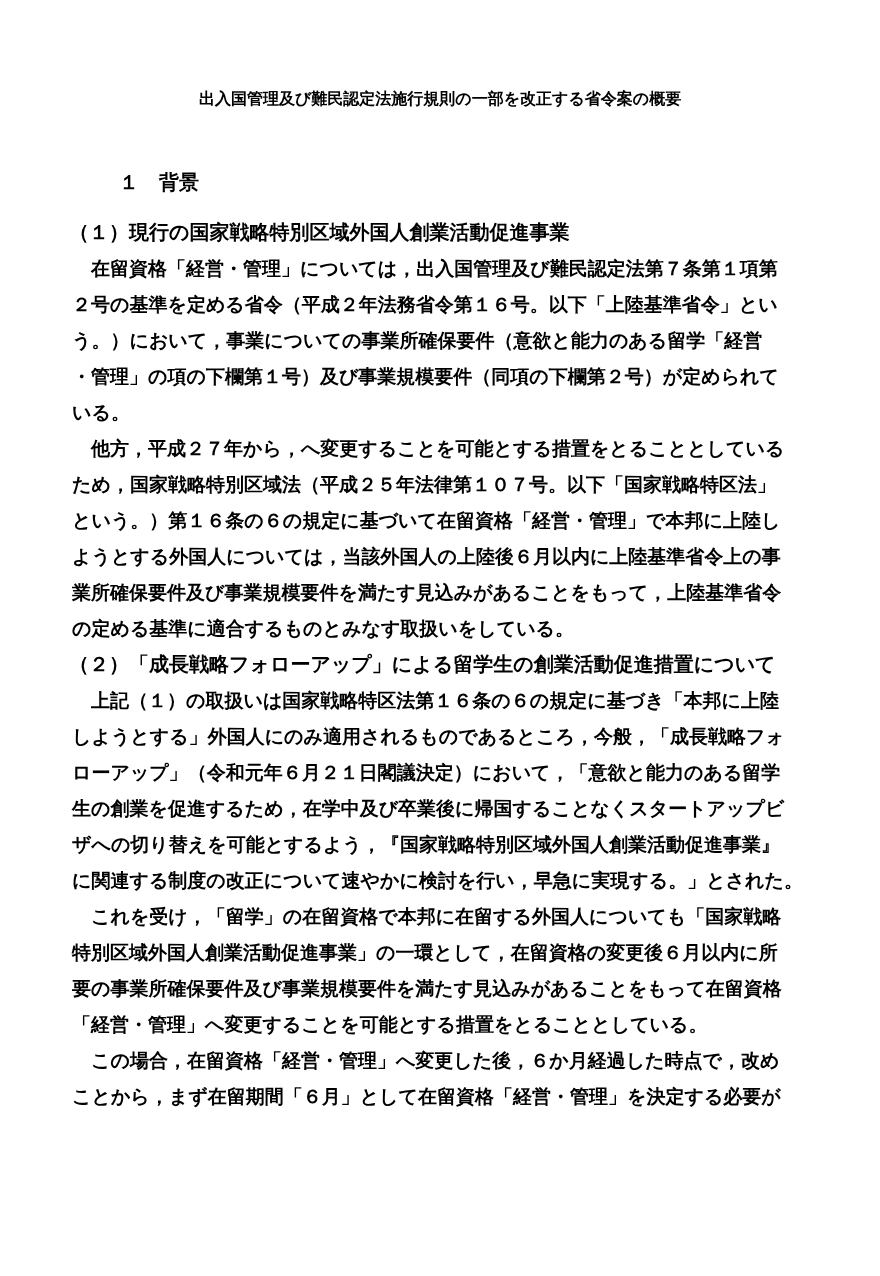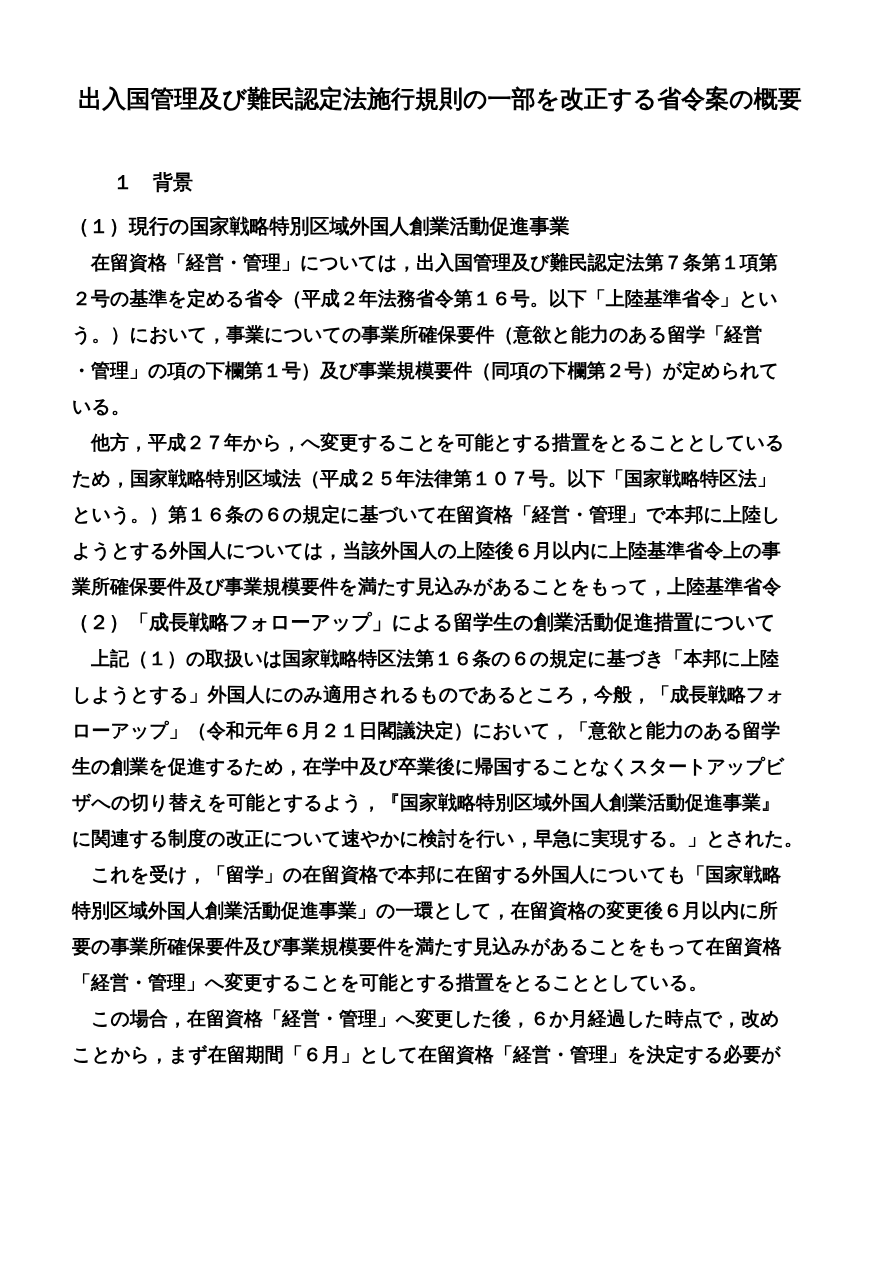--- a/index.html
+++ b/index.html
@@ -14,31 +14,31 @@
     box-sizing: border-box;
     background: #ffffff;
     color: #000000;
     padding-top: 84px;
     overflow: hidden;
   }
   .doc-title {
     margin: 0;
     font-family: "DejaVu Sans", "Liberation Sans", sans-serif;
     font-weight: 700;
-    font-size: 24px;
+    font-size: 16px;
     line-height: 30px;
     text-align: center;
     letter-spacing: 0;
     white-space: pre;
   }
   .content {
     margin-top: 50px;
   }
   .h-section {
-    margin: 8px;
+    margin: 14px;
     font-family: "DejaVu Sans", "Liberation Sans", sans-serif;
     font-weight: 700;
     font-size: 20px;
     line-height: 36px;
     padding-left: 105px;
     white-space: pre;
   }
   .h-sub {
     margin: 0;
     font-family: "DejaVu Sans", "Liberation Sans", sans-serif;
@@ -80,20 +80,21 @@
       <p class="line">・管理」の項の下欄第１号）及び事業規模要件（同項の下欄第２号）が定められて</p>
       <p class="line">いる。</p>
     </div>
 
     <div class="para">
       <p class="line">　他方，平成２７年から，へ変更することを可能とする措置をとることとしている</p>
       <p class="line">ため，国家戦略特別区域法（平成２５年法律第１０７号。以下「国家戦略特区法」</p>
       <p class="line">という。）第１６条の６の規定に基づいて在留資格「経営・管理」で本邦に上陸し</p>
       <p class="line">ようとする外国人については，当該外国人の上陸後６月以内に上陸基準省令上の事</p>
       <p class="line">業所確保要件及び事業規模要件を満たす見込みがあることをもって，上陸基準省令</p>
+      <p class="line">の定める基準に適合するものとみなす取扱いをしている。</p>
     </div>
 
     <h3 class="h-sub">（２）「成長戦略フォローアップ」による留学生の創業活動促進措置について</h3>
 
     <div class="para">
       <p class="line">　上記（１）の取扱いは国家戦略特区法第１６条の６の規定に基づき「本邦に上陸</p>
       <p class="line">しようとする」外国人にのみ適用されるものであるところ，今般，「成長戦略フォ</p>
       <p class="line">ローアップ」（令和元年６月２１日閣議決定）において，「意欲と能力のある留学</p>
       <p class="line">生の創業を促進するため，在学中及び卒業後に帰国することなくスタートアップビ</p>
       <p class="line">ザへの切り替えを可能とするよう，『国家戦略特別区域外国人創業活動促進事業』</p>

